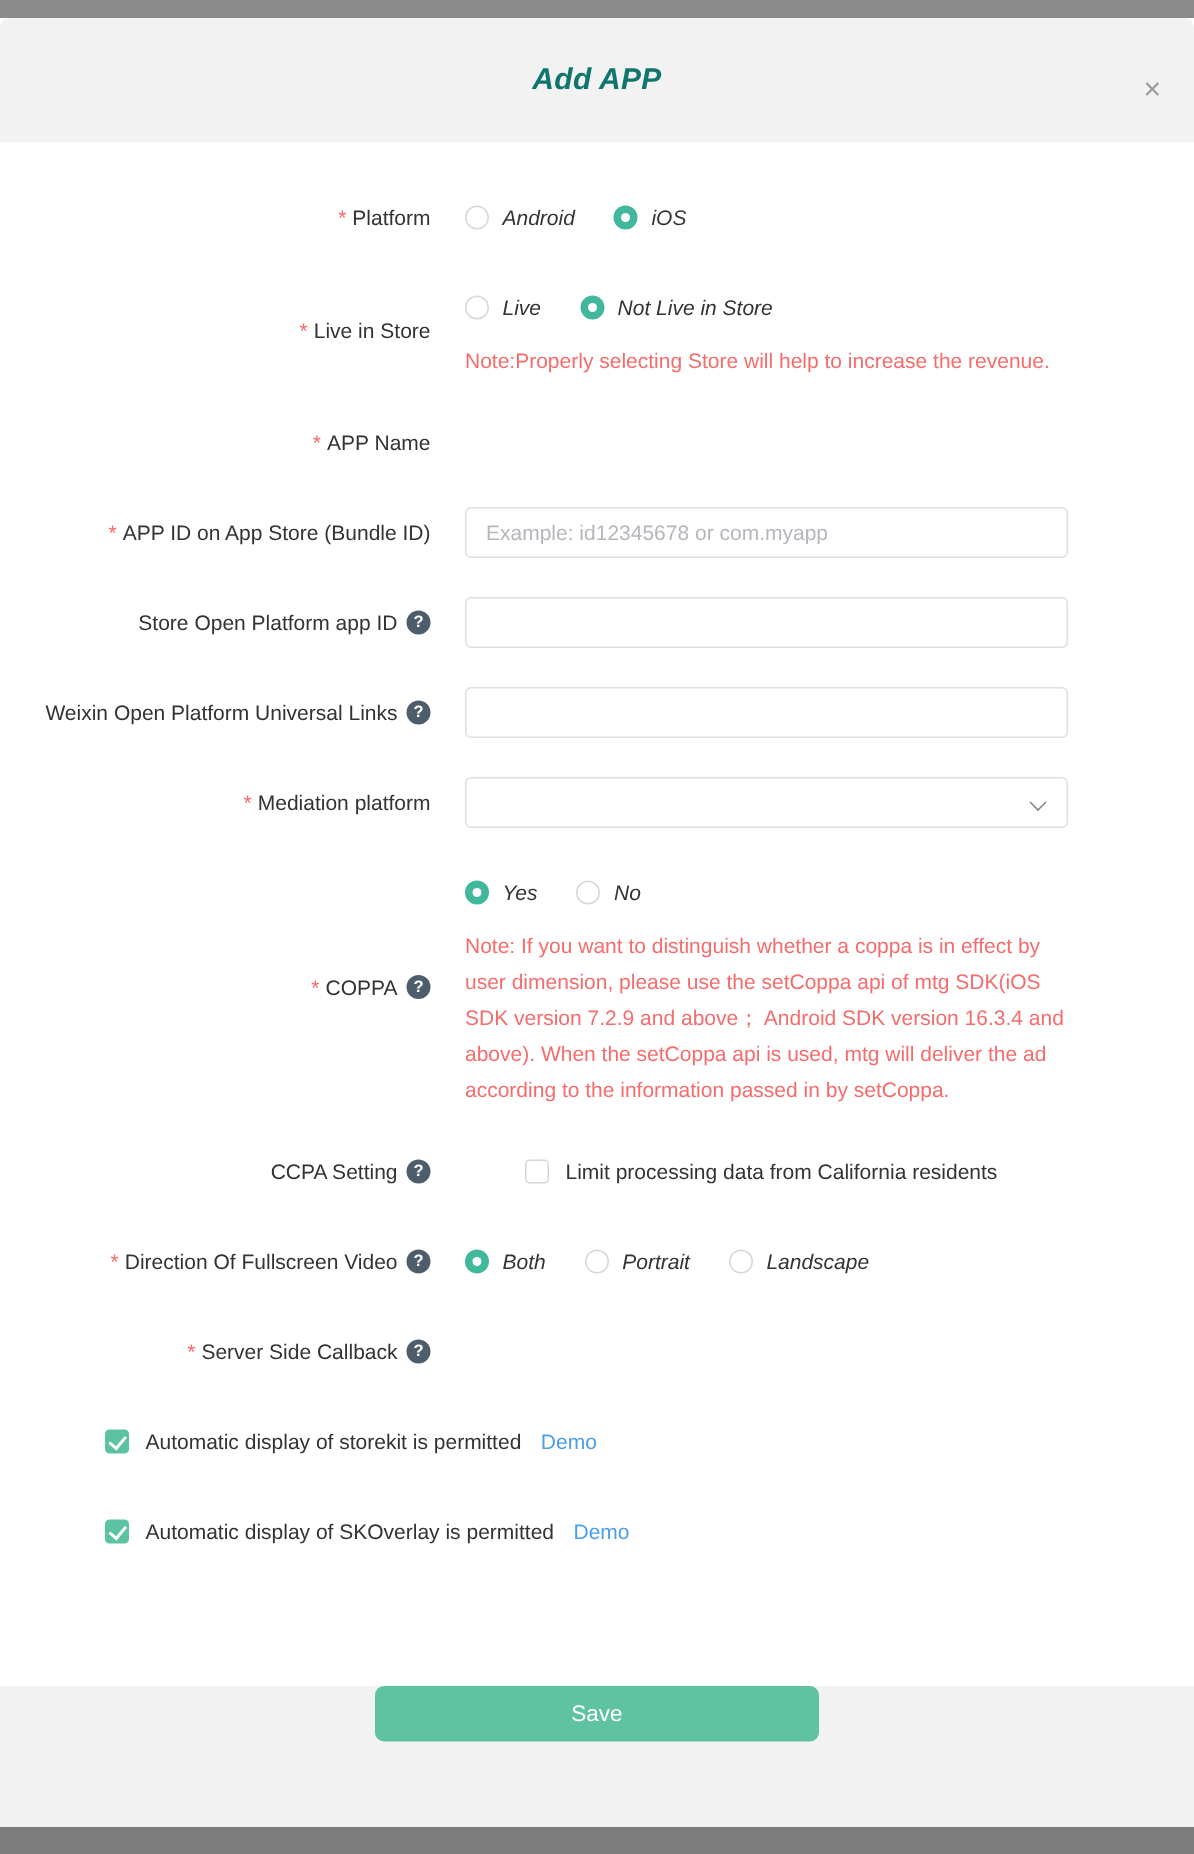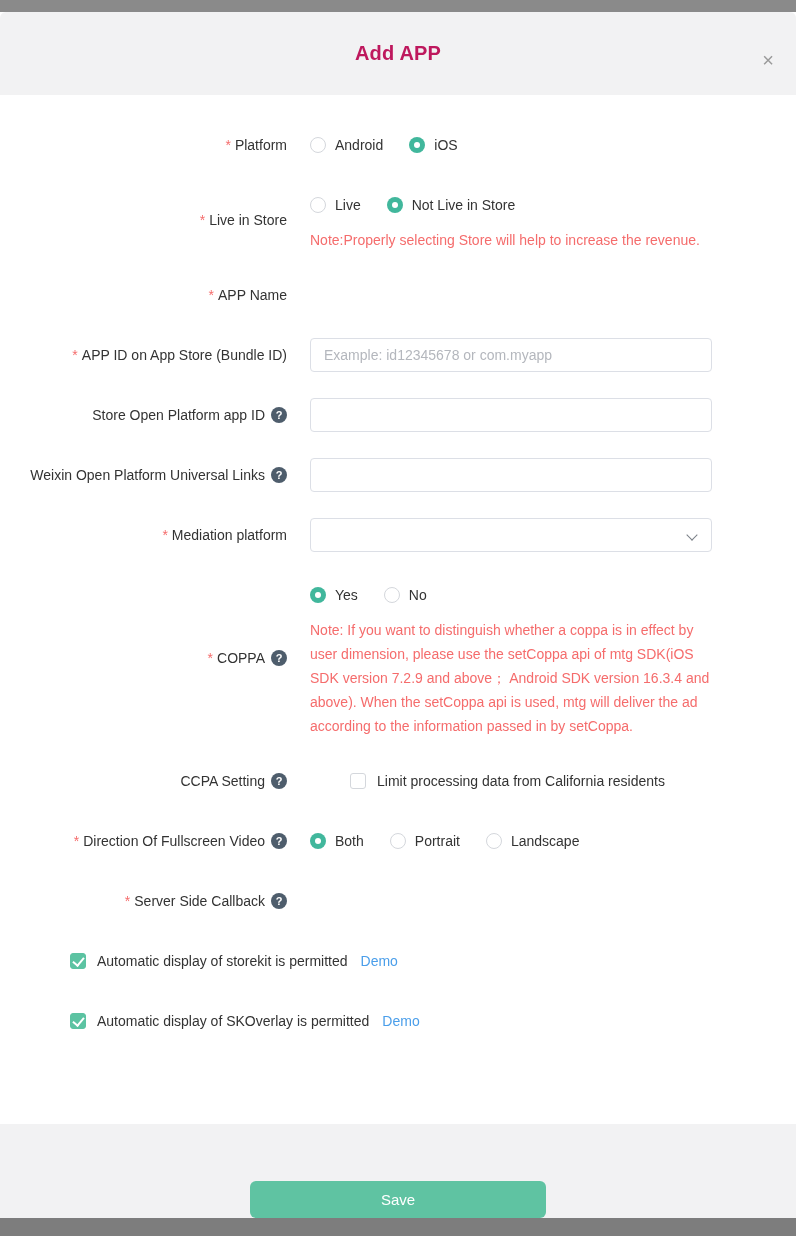--- a/index.html
+++ b/index.html
@@ -9,21 +9,21 @@
     background:#fff; color:#333; width:796px; height:1236px; overflow:hidden;
   }
   .page-bar-top { height:12px; background:#8a8a8a; }
   .page-bar-bottom { height:18px; background:#7d7d7d; }
 
   .modal-header {
     height:83px; background:#f2f2f3; position:relative;
     display:flex; align-items:center; justify-content:center;
     border-radius:6px 6px 0 0;
   }
-  .modal-title { font-size:20px; font-weight:600; color:#be185d; letter-spacing:.2px; }
+  .modal-title { font-size:20px; font-weight:600; color:#0f766e; letter-spacing:.2px;font-style:italic; }
   .close-btn {
     position:absolute; right:22px; top:38px; font-size:20px; color:#9a9a9a;
     cursor:pointer; line-height:1; font-weight:400;
   }
 
   .modal-body { background:#fff; padding:33px 30px 0 30px; height:1029px; }
 
   .form-row { display:flex; margin-bottom:26px; }
   .label-col {
     width:280px; flex:0 0 280px; text-align:right; padding-right:23px;
@@ -35,21 +35,21 @@
   .control-inline { display:flex; align-items:center; min-height:34px; }
 
   .help-icon {
     display:inline-flex; align-items:center; justify-content:center;
     width:16px; height:16px; border-radius:50%; background:#4e5d6c; color:#fff;
     font-size:11px; font-weight:700; margin-left:6px; flex:0 0 16px; cursor:pointer;
   }
 
   
   .radio-group { display:flex; align-items:center; }
-  .radio-item { display:flex; align-items:center; margin-right:26px; cursor:pointer; }
+  .radio-item { display:flex; align-items:center; margin-right:26px; cursor:pointer;font-style:italic; }
   .radio-item:last-child { margin-right:0; }
   .radio {
     width:16px; height:16px; border-radius:50%; border:1px solid #d4d7dc;
     background:#fff; margin-right:9px; position:relative; flex:0 0 16px;
   }
   .radio.checked { border:none; background:#41b79c; }
   .radio.checked::after {
     content:""; position:absolute; width:6px; height:6px; border-radius:50%;
     background:#fff; left:50%; top:50%; transform:translate(-50%,-50%);
   }
@@ -87,21 +87,21 @@
 
   .note-text {
     color:#f56c6c; font-size:14px; line-height:24px; margin-top:6px;
     max-width:402px;
   }
 
   .demo-link { color:#4a9eea; font-size:14px; margin-left:13px; cursor:pointer; text-decoration:none; }
   .sub-row { margin-top:26px; }
 
   .modal-footer {
-    height:94px; background:#f2f2f3; display:flex; align-items:flex-end; justify-content:center;
+    height:94px; background:#f2f2f3; display:flex; align-items:flex-start; justify-content:center;
   }
   .save-btn {
     width:296px; height:37px; background:#5fc3a2; color:#fff; border:none;
     border-radius:6px; font-size:15px; cursor:pointer;
     font-family:"Liberation Sans","DejaVu Sans",sans-serif;
   }
 </style>
 </head>
 <body>
 

